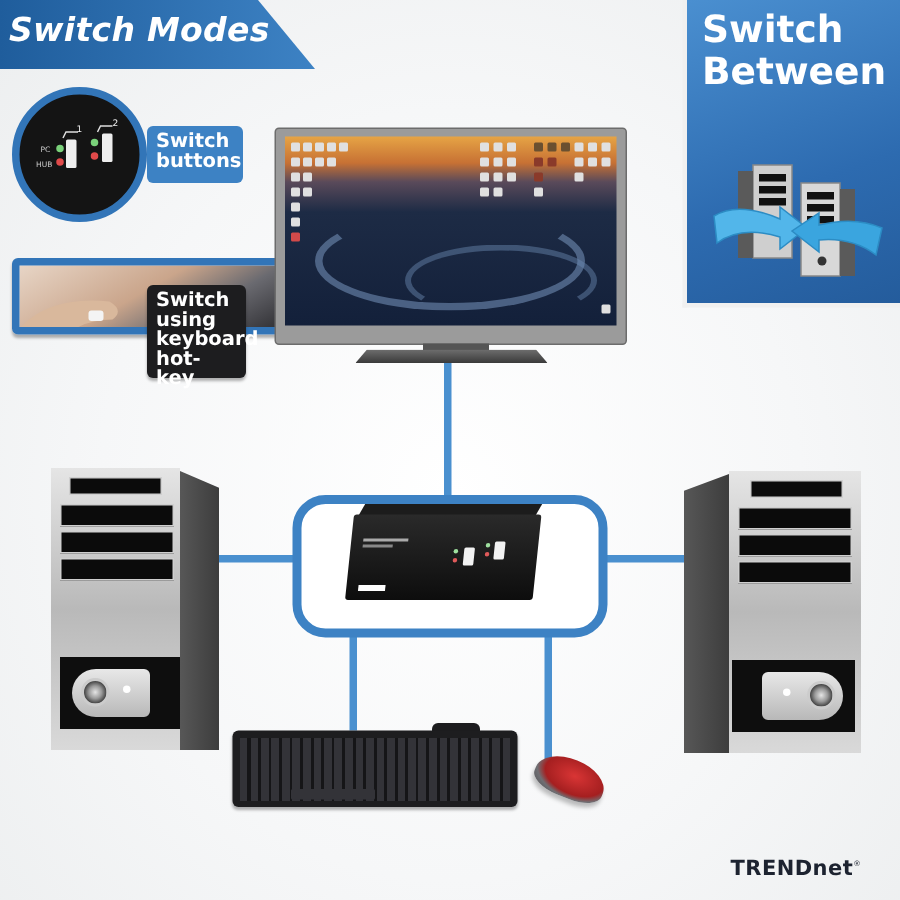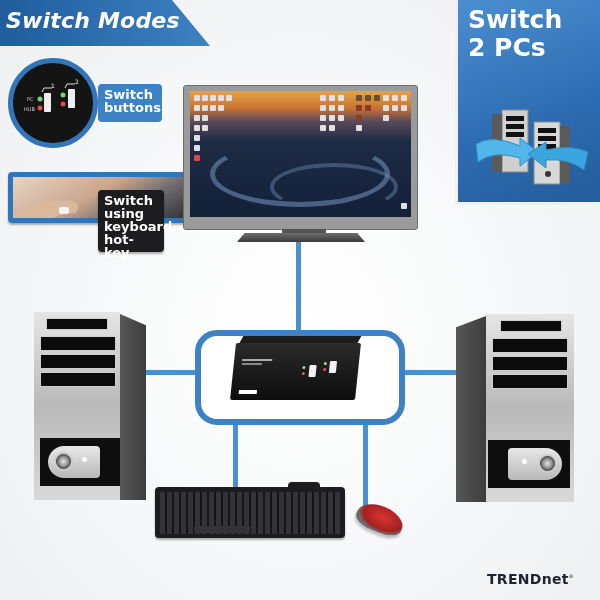--- a/index.html
+++ b/index.html
@@ -139,21 +139,21 @@
 </head>
 <body>
 
 <div class="abs banner-left">
   <span>Switch Modes</span>
 </div>
 
 <div class="abs panel-right">
   <div class="ttl">
     <div>Switch</div>
-    <div>2 PCs</div>
+    <div>Between</div>
   </div>
   <svg class="abs" style="left:14px;top:104px" width="120" height="90">
     <rect x="30" y="6" width="26" height="62" fill="#cfcfcf" stroke="#888"></rect>
     <rect x="20" y="10" width="10" height="58" fill="#5a5a5a"></rect>
     <rect x="34" y="12" width="18" height="5" fill="#111"></rect>
     <rect x="34" y="20" width="18" height="5" fill="#111"></rect>
     <rect x="34" y="28" width="18" height="5" fill="#111"></rect>
     <rect x="62" y="18" width="26" height="62" fill="#d8d8d8" stroke="#888"></rect>
     <rect x="88" y="22" width="10" height="58" fill="#5a5a5a"></rect>
     <rect x="66" y="24" width="18" height="5" fill="#111"></rect>

